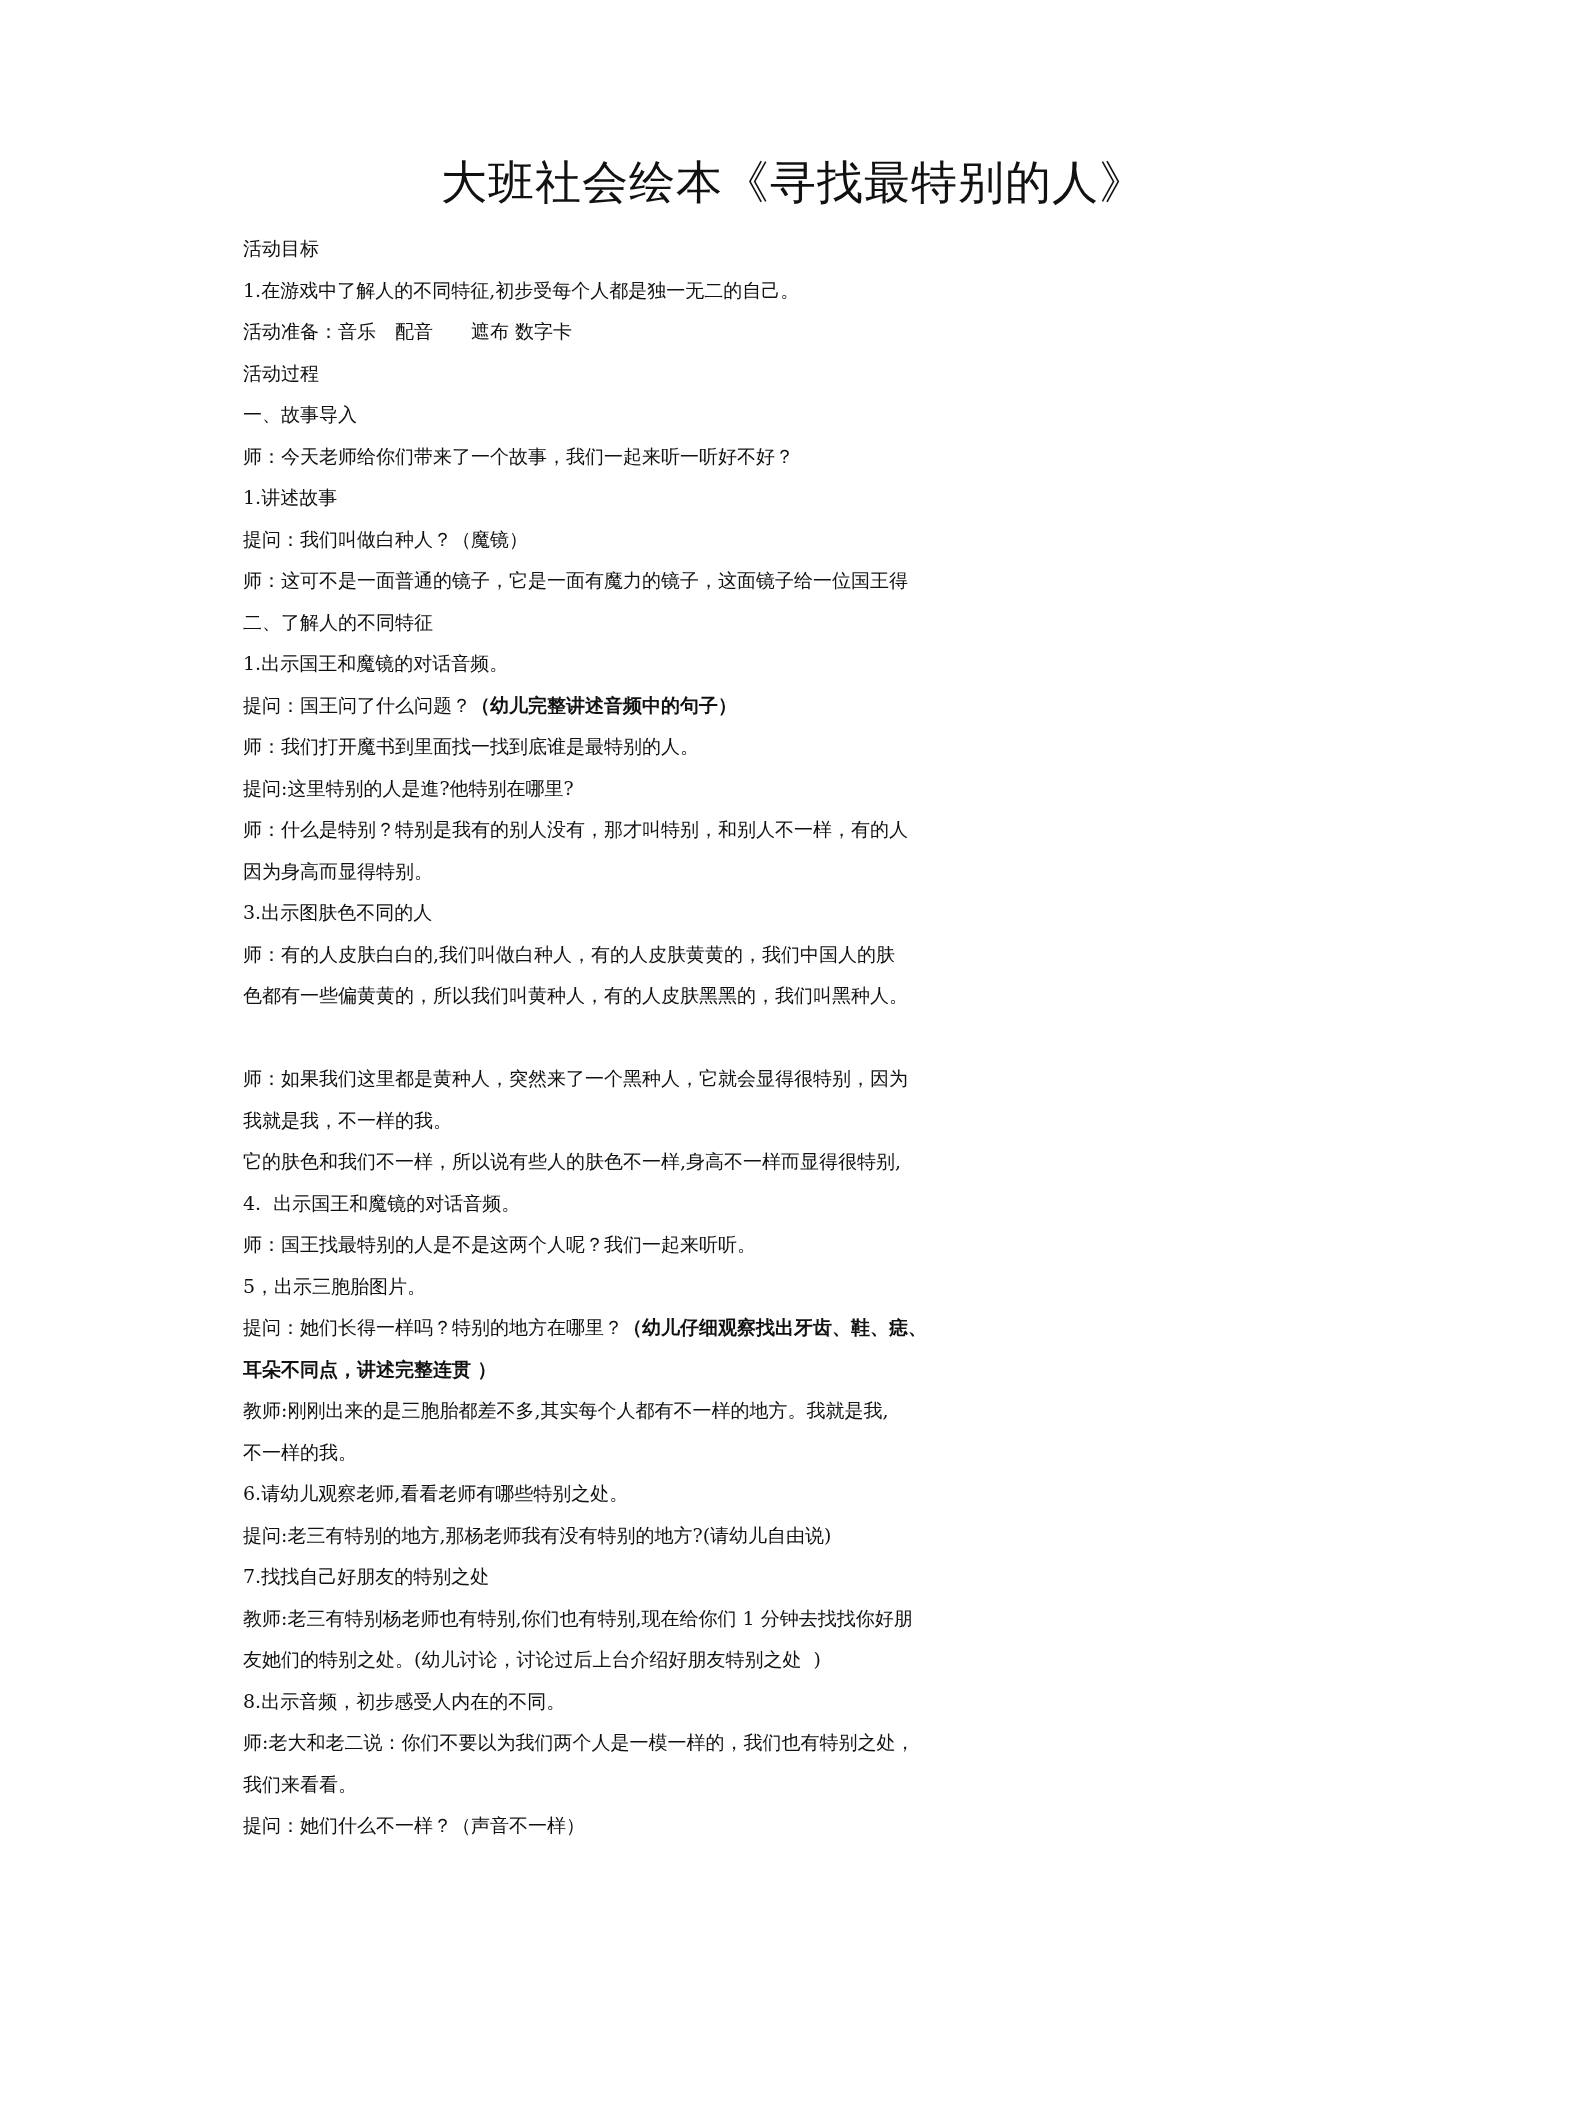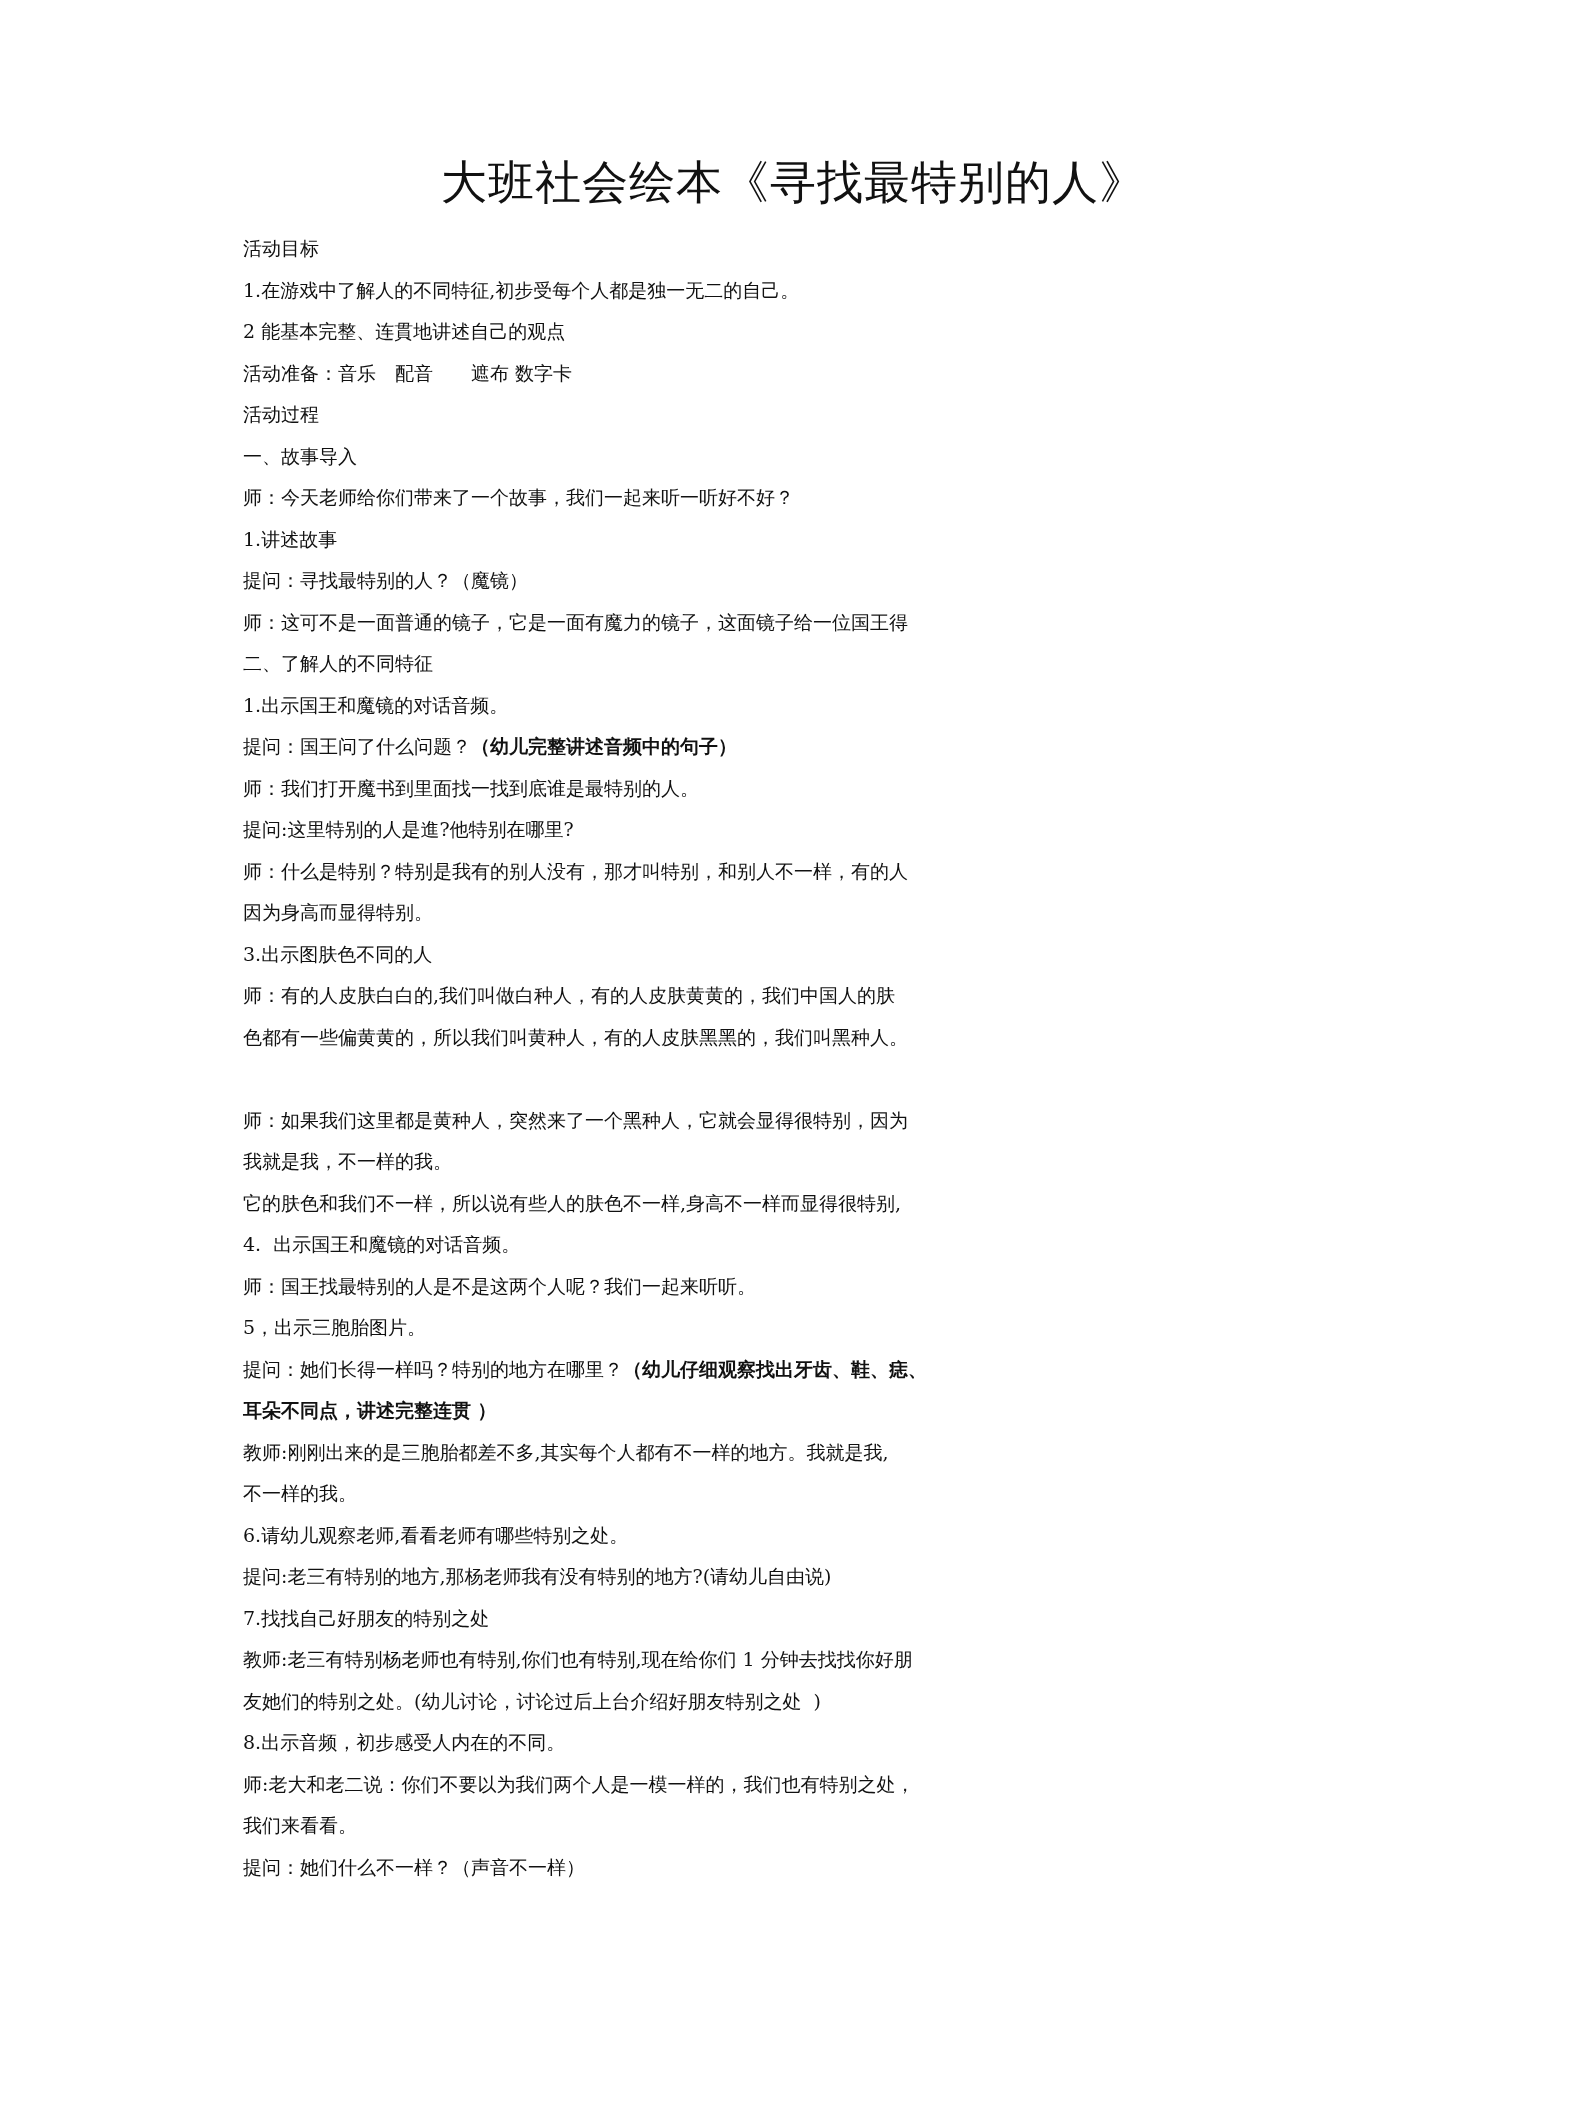--- a/index.html
+++ b/index.html
@@ -54,27 +54,26 @@
 </head>
 <body>
 
 <div class="page">
   <h1 class="title">大班社会绘本《寻找最特别的人》</h1>
 
   <div class="body" id="doc-body">
 
     <p class="line"><span>活动目标</span></p>
     <p class="line"><span>1.在游戏中了解人的不同特征,初步受每个人都是独一无二的自己。</span></p>
-    <p class="line"><span>2 能基本完整、连貫地讲述自己的观点</span></p>
     <p class="line"><span>活动准备：音乐　配音　　遮布 数字卡</span></p>
     <p class="line"><span>活动过程</span></p>
     <p class="line"><span>一、故事导入</span></p>
     <p class="line"><span>师：今天老师给你们带来了一个故事，我们一起来听一听好不好？</span></p>
     <p class="line"><span>1.讲述故事</span></p>
-    <p class="line"><span>提问：寻找最特别的人？（魔镜）</span></p>
+    <p class="line"><span>提问：我们叫做白种人？（魔镜）</span></p>
     <p class="line"><span>师：这可不是一面普通的镜子，它是一面有魔力的镜子，这面镜子给一位国王得</span></p>
     <p class="line"><span>二、了解人的不同特征</span></p>
     <p class="line"><span>1.出示国王和魔镜的对话音频。</span></p>
     <p class="line"><span>提问：国王问了什么问题？</span><span class="b">（幼儿完整讲述音频中的句子）</span></p>
     <p class="line"><span>师：我们打开魔书到里面找一找到底谁是最特别的人。</span></p>
     <p class="line"><span>提问:这里特别的人是進?他特别在哪里?</span></p>
     <p class="line"><span>师：什么是特别？特别是我有的别人没有，那才叫特别，和别人不一样，有的人</span></p>
     <p class="line"><span>因为身高而显得特别。</span></p>
     <p class="line"><span>3.出示图肤色不同的人</span></p>
     <p class="line"><span>师：有的人皮肤白白的,我们叫做白种人，有的人皮肤黄黄的，我们中国人的肤</span></p>

